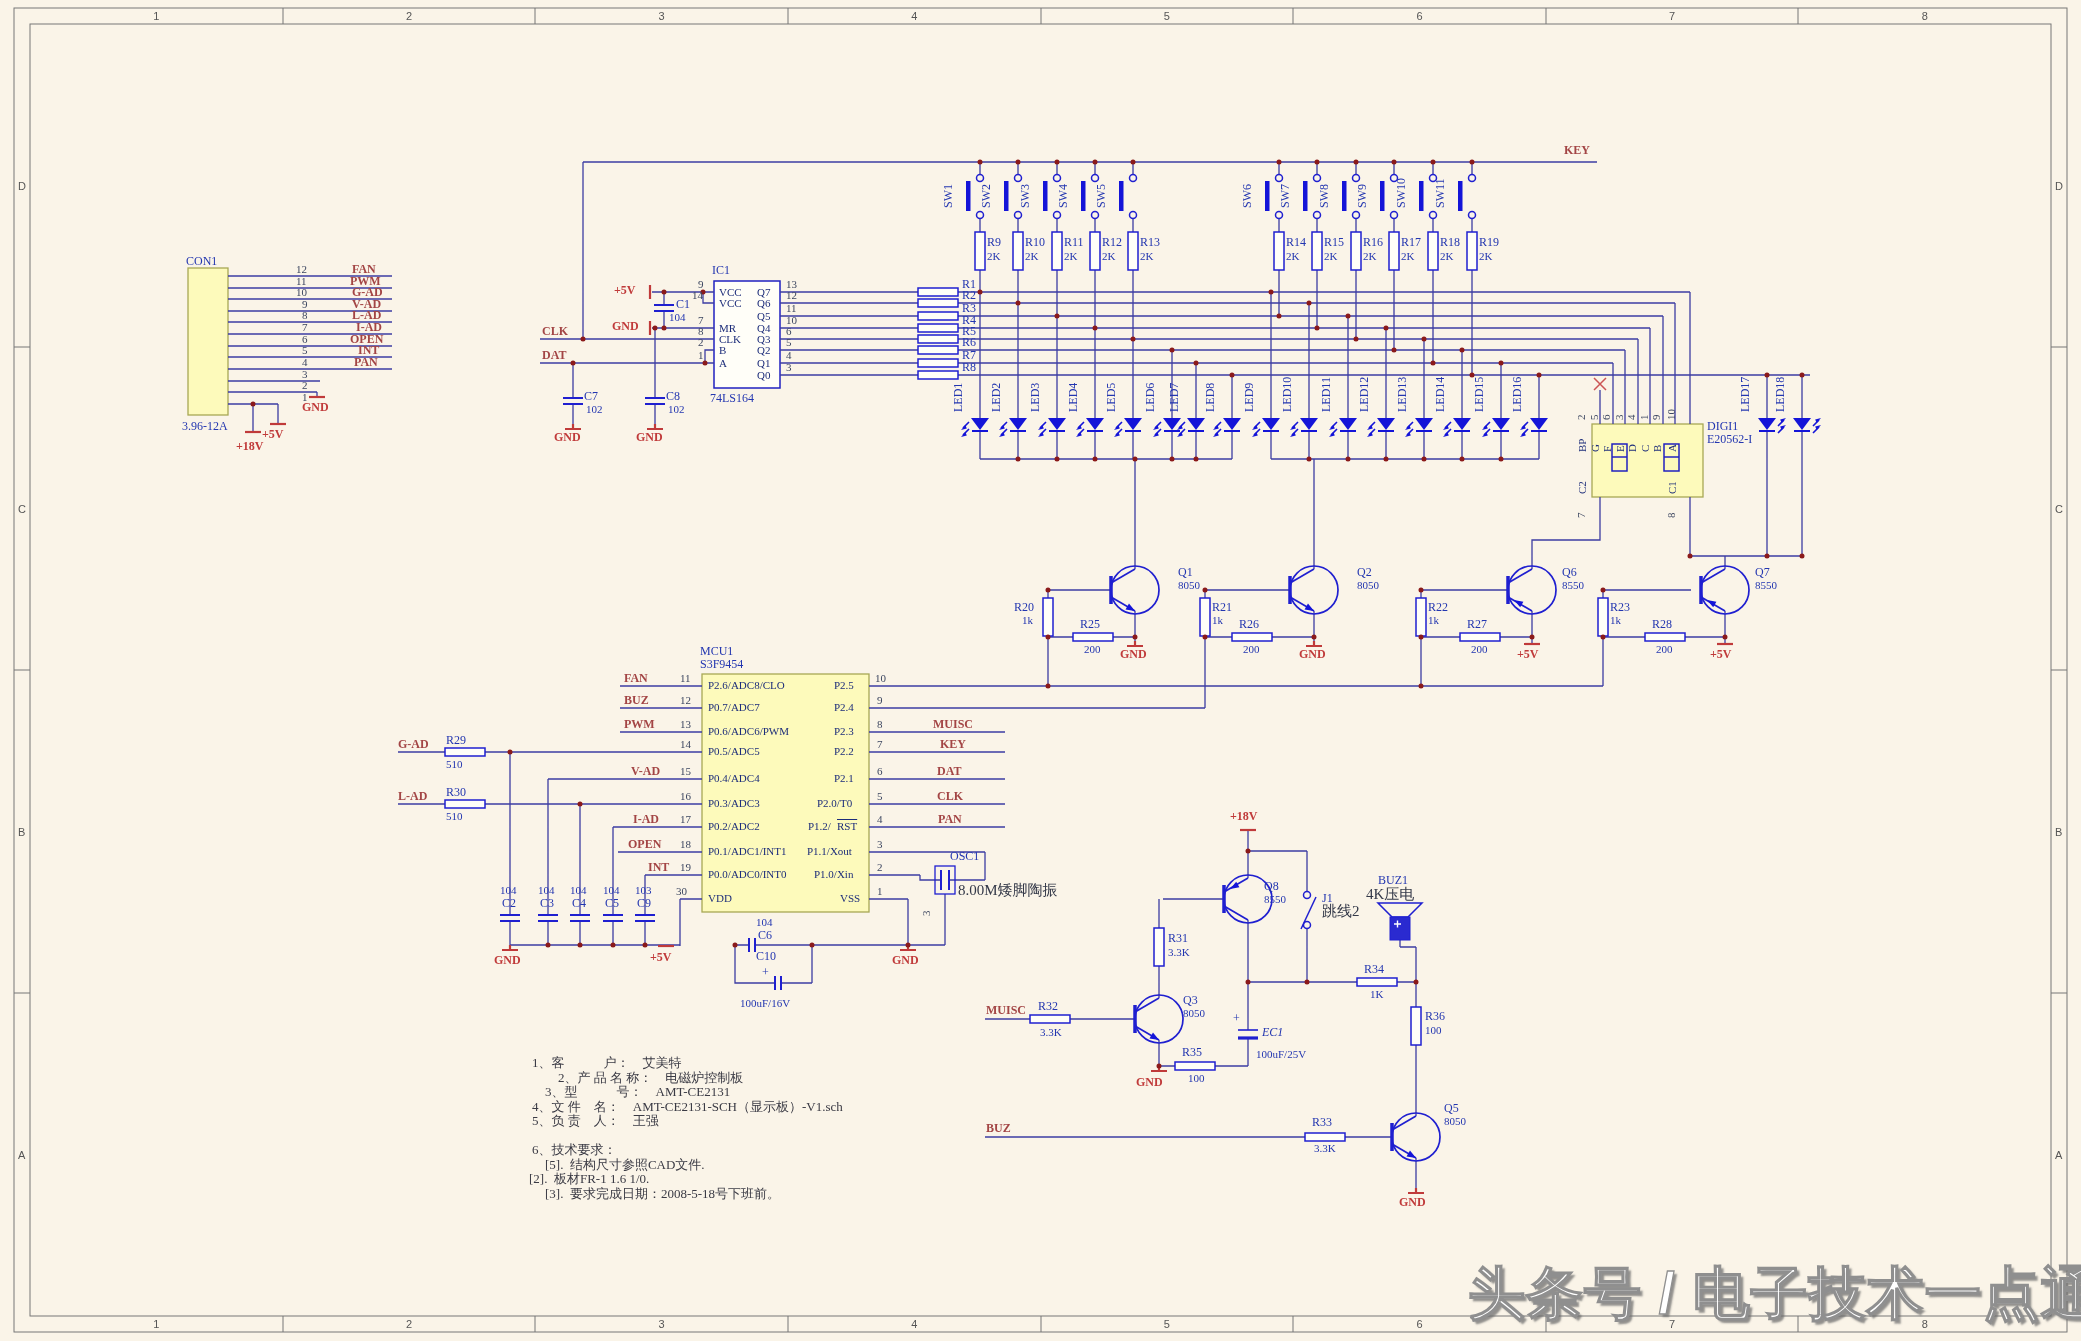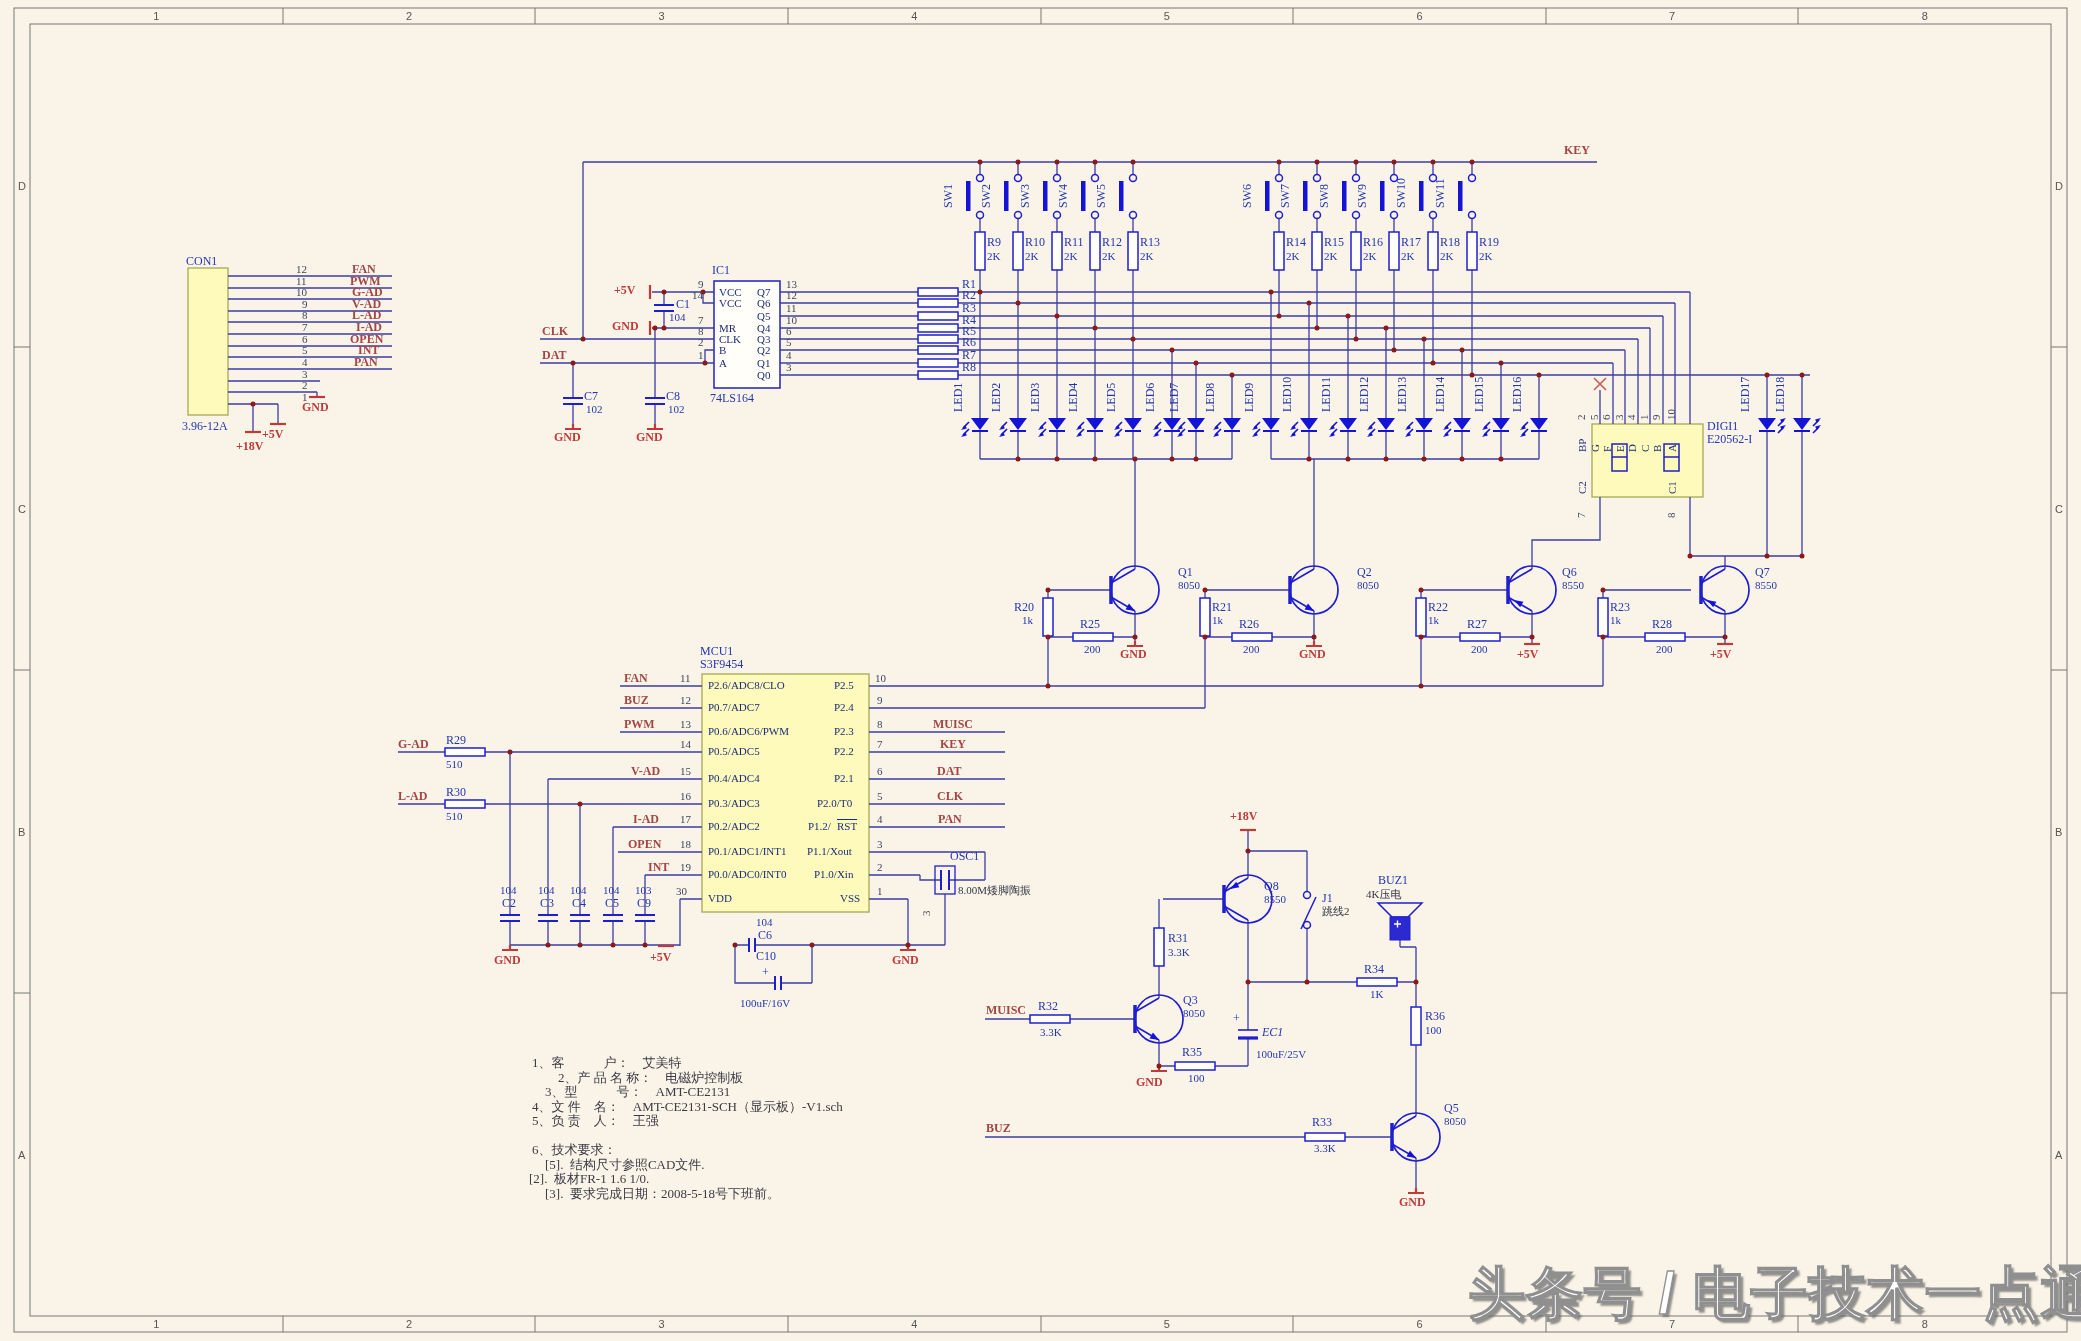--- a/index.html
+++ b/index.html
@@ -6,21 +6,21 @@
   #page{position:relative;width:2081px;height:1341px;background:#faf4e8;overflow:hidden;
         font-family:"Liberation Serif",serif;}
   svg{position:absolute;left:0;top:0;}
   .lb{position:absolute;line-height:12px;font-size:12px;white-space:pre;color:#223;z-index:5;}
   .des{color:#2336b0;}
   .val{color:#2336b0;font-size:11px;}
   .pin{color:#3c4660;font-size:11px;}
   .net{color:#a34545;font-weight:bold;font-size:12px;}
   .pwr{color:#c03a3a;font-weight:bold;font-size:12px;}
   .chipl{color:#1d2d7a;font-size:11px;}
-  .txt{color:#333848;font-size:11px;}
+  .txt{color:#333848;font-size:15px;}
   .tb{color:#3a3a44;font-size:13px;line-height:14px;}
   .bord{color:#555;font-size:11px;font-family:"Liberation Sans",sans-serif;}
   .rot{transform:rotate(-90deg);transform-origin:0 100%;}
   .ovl{text-decoration:overline;}
   #watermark{position:absolute;left:1468px;top:1256px;width:620px;font-family:"Liberation Sans",sans-serif;
      font-size:57px;font-weight:bold;letter-spacing:1px;color:#ffffff;white-space:nowrap;z-index:9;
      -webkit-text-stroke:1.3px #8f8f8f;text-shadow:3px 3px 2px rgba(110,110,110,.75);}
 </style>
 </head>
 <body>

